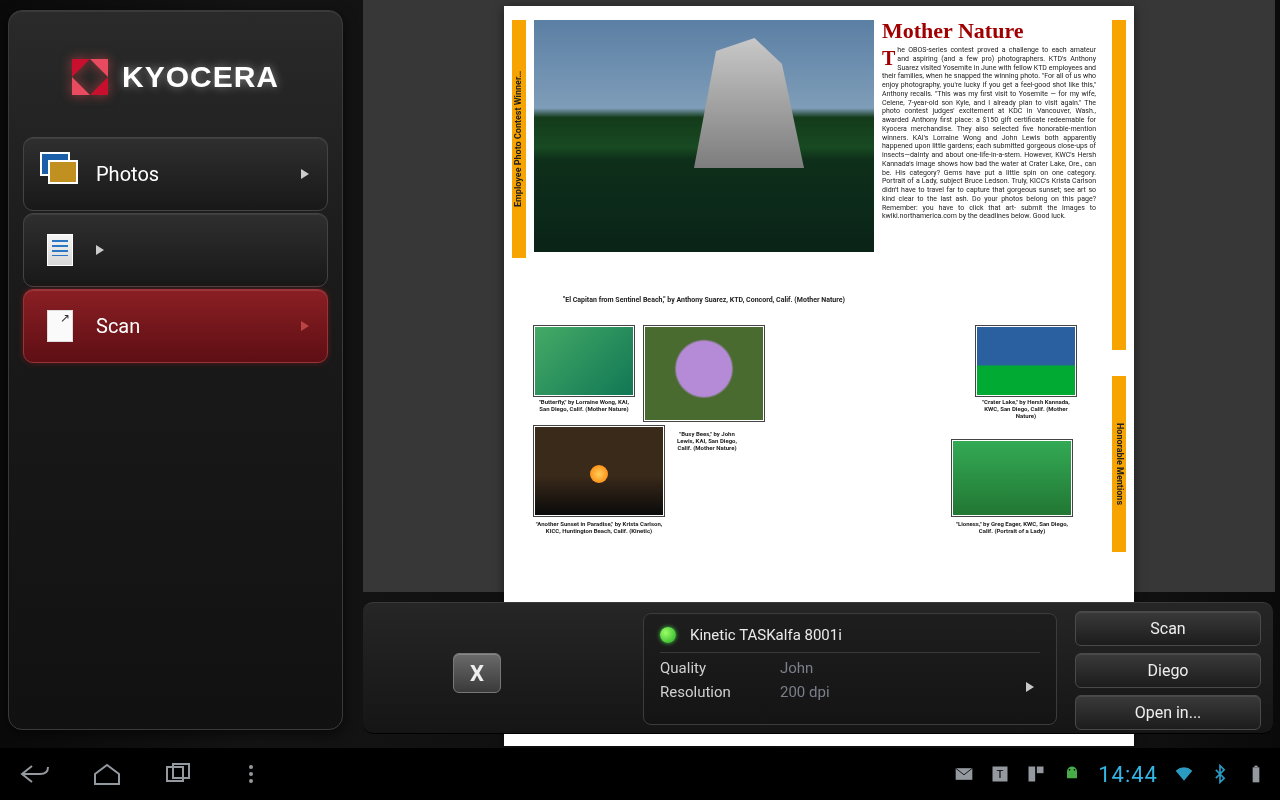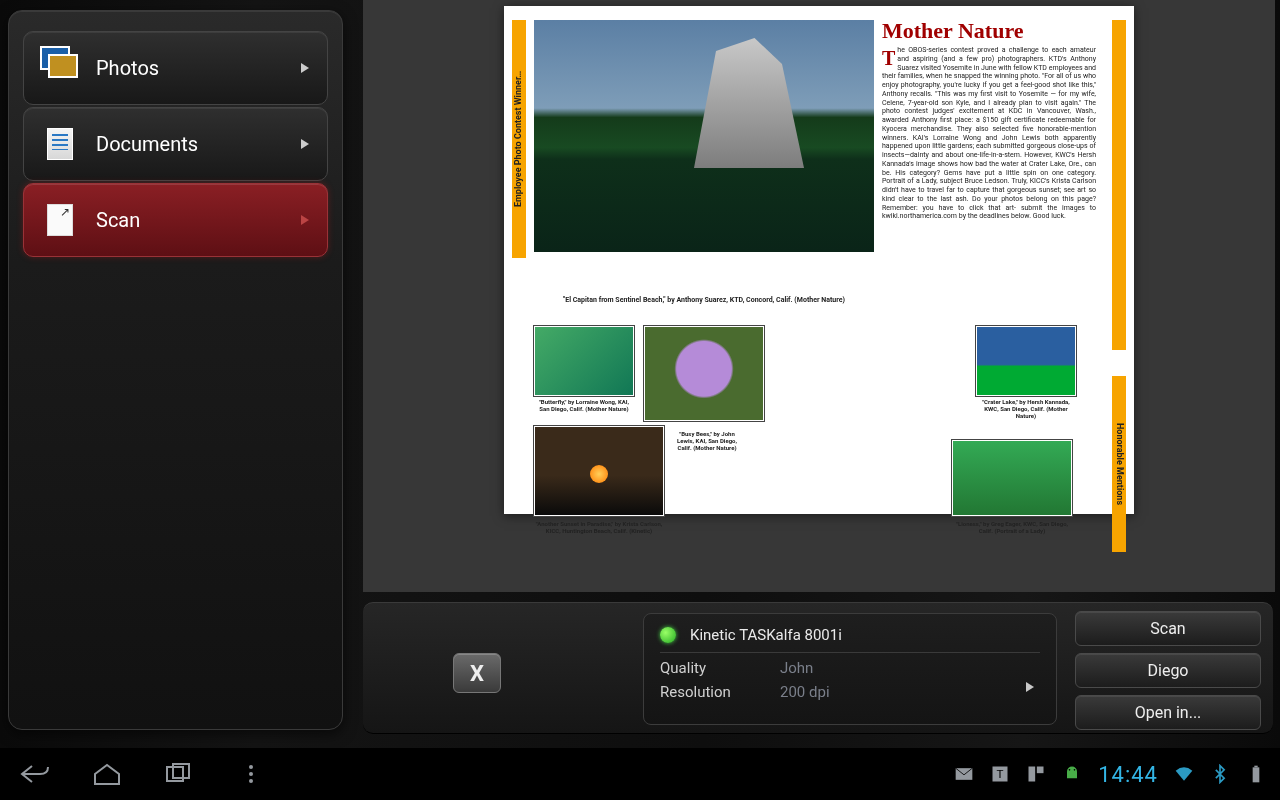--- a/index.html
+++ b/index.html
@@ -51,21 +51,21 @@
   .web-ico { width:32px;height:32px;border-radius:50%;background:radial-gradient(circle at 30% 30%,#6ec4ff,#0b4a8a);}
   .scan-ico { width:26px;height:32px;background:#fafafa;border:1px solid #ddd;position:relative;}
   .scan-ico::after{content:"↗";position:absolute;right:2px;top:0;font-size:12px;color:#333;}
   
   .preview {
     position:absolute; left:363px; top:0; width:912px; height:592px;
     background:#373737;
     display:flex; align-items:stretch; justify-content:center;
   }
   .page {
-    width:630px; height:508px; margin-top:6px; background:#fff;
+    width:630px; height:740px; margin-top:6px; background:#fff;
     box-shadow:0 2px 10px rgba(0,0,0,.5);
     padding:14px 12px 12px; position:relative; font-size:7px; color:#222;
   }
   .page .stripe-l{position:absolute;left:8px;top:14px;width:14px;height:238px;background:#f7a400;writing-mode:vertical-rl;transform:rotate(180deg);font-size:9px;font-weight:700;text-align:center;padding:4px 1px;}
   .page .stripe-r{position:absolute;right:8px;top:14px;width:14px;height:330px;background:#f7a400;}
   .page .stripe-r2{position:absolute;right:8px;top:370px;width:14px;height:176px;background:#f7a400;writing-mode:vertical-rl;font-size:9px;font-weight:700;text-align:center;padding:4px 1px;}
   .hero{position:absolute;left:30px;top:14px;width:340px;height:232px;background:linear-gradient(180deg,#5b7fa4 0%,#7e9db8 38%,#143b1a 42%,#184a22 55%,#0e2f1a 60%,#0a2418 100%);}
   .hero::before{content:"";position:absolute;right:70px;top:18px;width:110px;height:130px;background:linear-gradient(180deg,#c8c8c8,#7d7d7d);clip-path:polygon(0 100%,20% 10%,55% 0,80% 20%,100% 100%);}
   .headline{position:absolute;left:378px;top:12px;font-family:"Times New Roman",serif;font-weight:700;color:#a00000;font-size:22px;}
   .body-col{position:absolute;left:378px;top:40px;width:214px;height:260px;font-size:7px;line-height:1.25;color:#222;text-align:justify;overflow:hidden;}
@@ -130,31 +130,39 @@
   .tray{display:flex;align-items:center;gap:16px;}
   .tray .ic{width:20px;height:20px;opacity:.85;}
   .page .thumb{border:1px solid #fff; box-shadow:0 0 0 1px #444;}
 </style>
 </head>
 <body>
 
 <div class="app">
 
   <div class="sidebar">
+    <div class="logo-wrap">
+      <div class="logo-sym">
+          <span></span>
+          <span></span>
+          <span></span>
+          <span></span>
+        </div>
+      <div class="logo-text">KYOCERA</div>
+    </div>
     <div class="nav">
       <div class="nav-item">
         <div class="nav-icon photos-ico"></div>
         <div class="nav-label">Photos</div>
         <div class="nav-chevron"></div>
       </div>
       <div class="nav-item">
         <div class="nav-icon">
             <div class="docs-ico"></div>
           </div>
-        <div class="nav-label">Documents</div>
         <div class="nav-chevron"></div>
       </div>
       <div class="nav-item active">
         <div class="nav-icon">
             <div class="scan-ico"></div>
           </div>
         <div class="nav-label">Scan</div>
         <div class="nav-chevron"></div>
       </div>
     </div>

